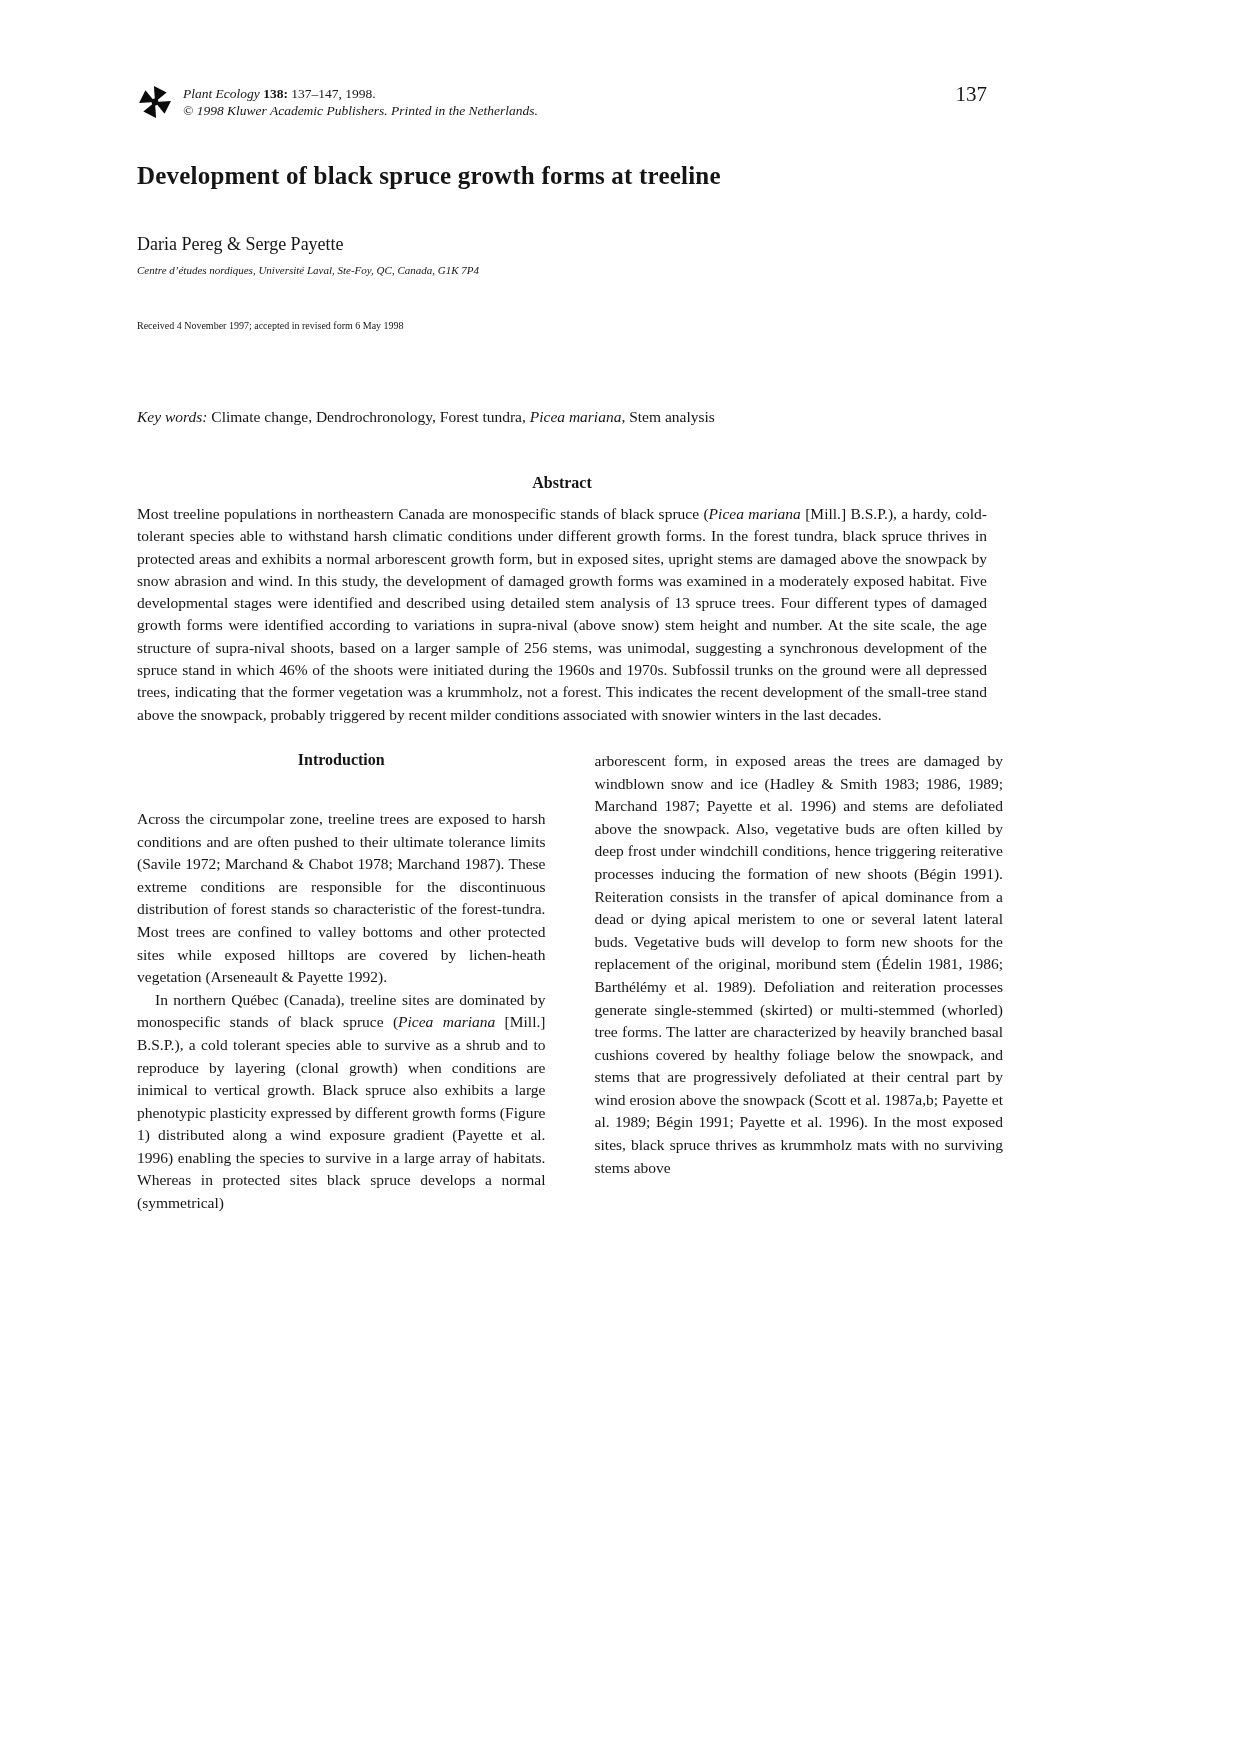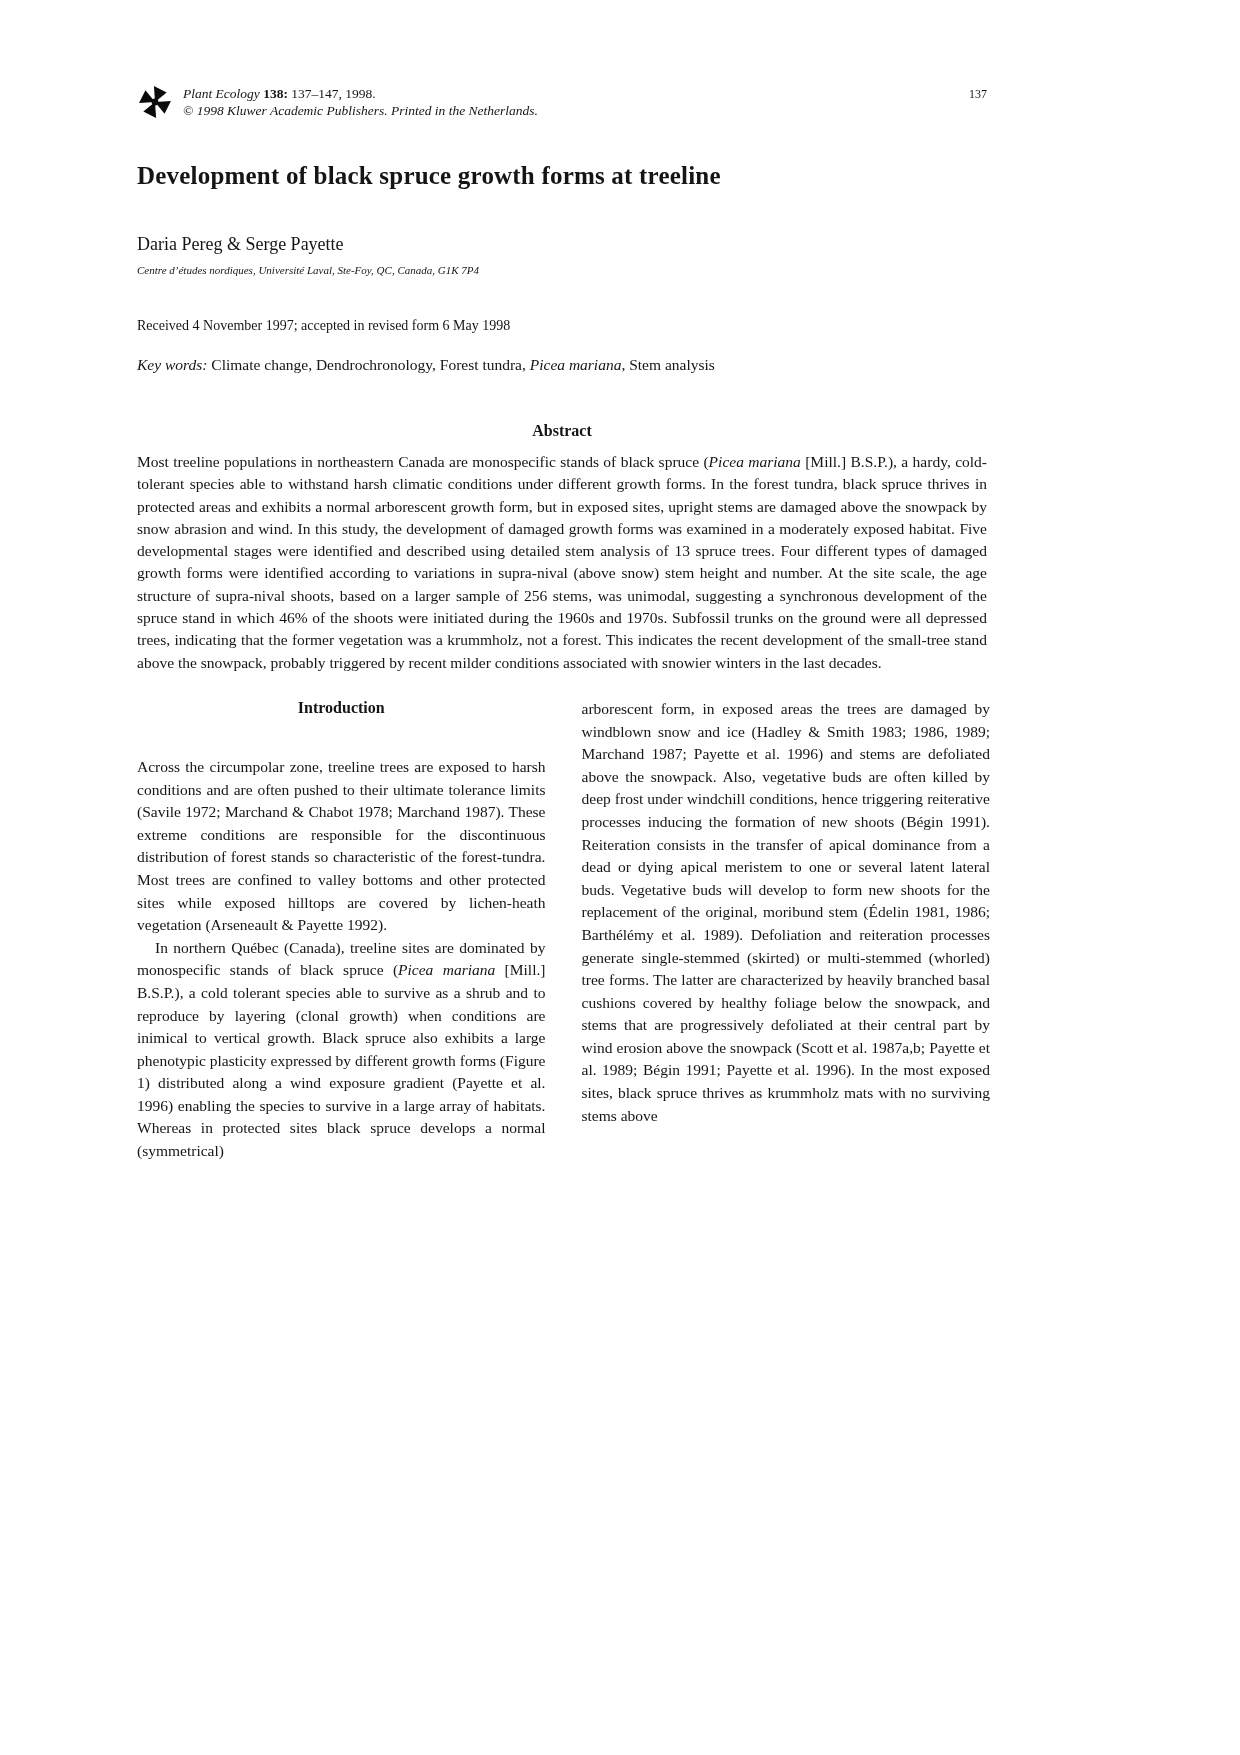--- a/index.html
+++ b/index.html
@@ -38,21 +38,21 @@
   }
   .journal-lines {
     font-size: 13.5px;
     line-height: 17px;
     padding-top: 1px;
   }
   .journal-line { white-space: nowrap; }
   .copyright-line { font-style: italic; white-space: nowrap; }
   .page-number {
     margin-left: auto;
-    font-size: 12px;
+    font-size: 21px;
     line-height: 17px;
     padding-top: 2px;
   }
   h1.title {
     font-size: 25px;
     font-weight: 700;
     line-height: 30px;
     margin-bottom: 42px;
     letter-spacing: 0.2px;
   }
@@ -61,23 +61,23 @@
     line-height: 23px;
     margin-bottom: 4px;
   }
   .affiliation {
     font-size: 11px;
     font-style: italic;
     line-height: 20px;
     margin-bottom: 37px;
   }
   .received {
-    font-size: 14px;
+    font-size: 10px;
     line-height: 17px;
-    margin-bottom: 20px;
+    margin-bottom: 72px;
   }
   .keywords {
     font-size: 15.5px;
     line-height: 21px;
     margin-bottom: 46px;
   }
   h2.abstract-heading, h2.section-heading {
     font-size: 16px;
     font-weight: 700;
     line-height: 20px;
@@ -85,21 +85,21 @@
   }
   h2.abstract-heading { margin-bottom: 10px; }
   .abstract-body {
     font-size: 15.5px;
     line-height: 22.3px;
     text-align: justify;
     margin-bottom: 24px;
   }
   .columns {
     display: flex;
-    gap: 36px;
+    gap: 49px;
   }
   .col {
     width: 408.5px;
     flex: 0 0 auto;
   }
   h2.section-heading { margin-bottom: 38px; }
   .body-par {
     font-size: 15.5px;
     line-height: 22.6px;
     text-align: justify;

